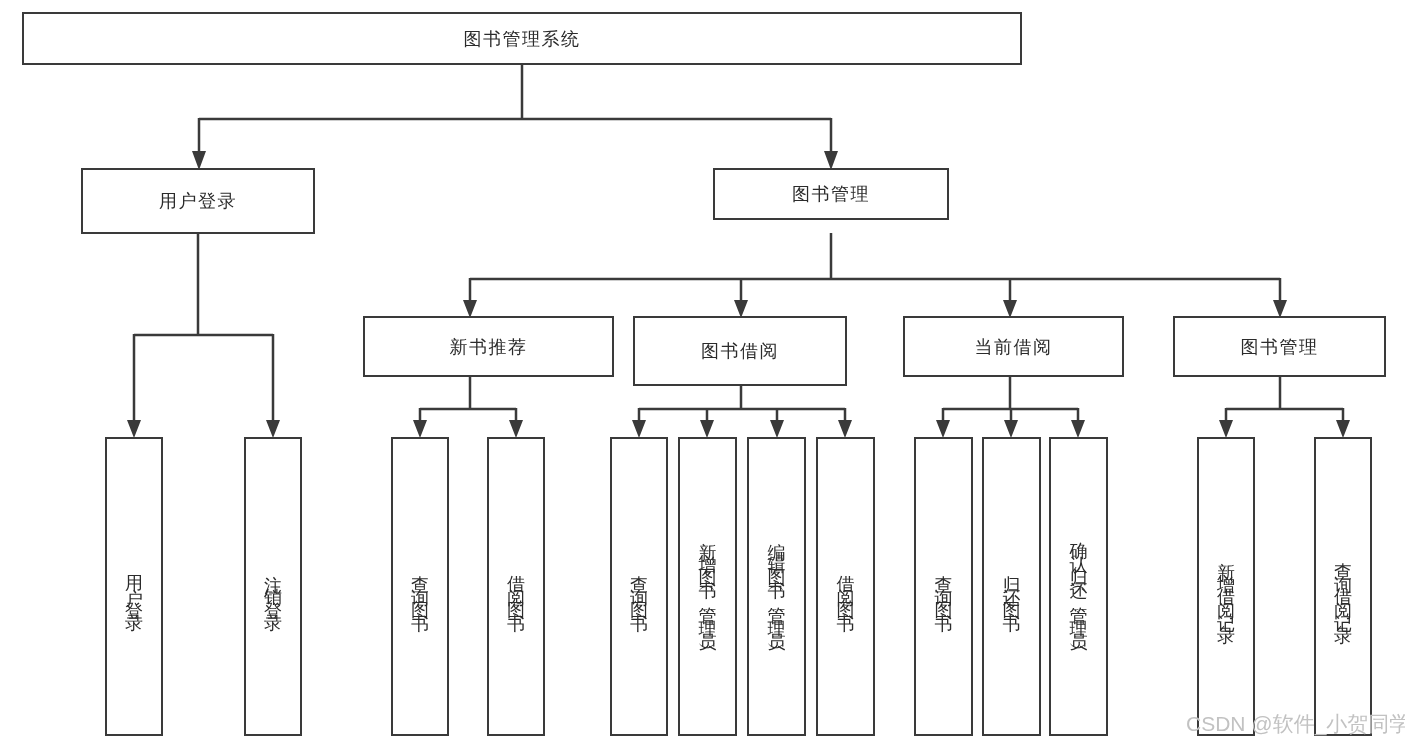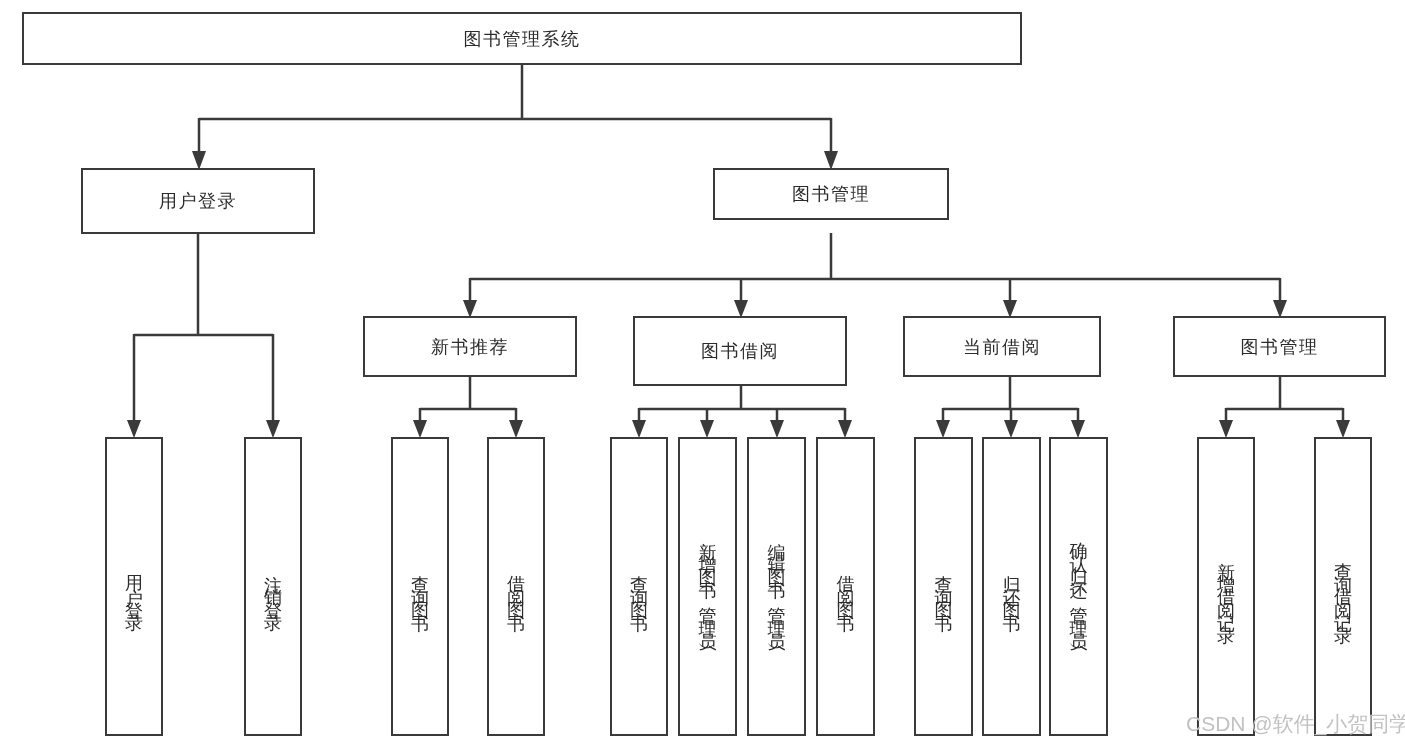--- a/index.html
+++ b/index.html
@@ -83,27 +83,27 @@
     <span class="lbl">图书管理系统</span>
   </div>
 
   <div class="hbox" style="left:81px;top:168px;width:234px;height:66px">
     <span class="lbl">用户登录</span>
   </div>
   <div class="hbox" style="left:713px;top:168px;width:236px;height:52px">
     <span class="lbl">图书管理</span>
   </div>
 
-  <div class="hbox" style="left:363px;top:316px;width:214px;height:61px">
+  <div class="hbox" style="left:363px;top:316px;width:251px;height:61px">
     <span class="lbl">新书推荐</span>
   </div>
   <div class="hbox" style="left:633px;top:316px;width:214px;height:70px">
     <span class="lbl">图书借阅</span>
   </div>
-  <div class="hbox" style="left:903px;top:316px;width:198px;height:61px">
+  <div class="hbox" style="left:903px;top:316px;width:221px;height:61px">
     <span class="lbl">当前借阅</span>
   </div>
   <div class="hbox" style="left:1173px;top:316px;width:213px;height:61px">
     <span class="lbl">图书管理</span>
   </div>
 
   <div class="vbox" style="left:105px;top:437px;width:58px;height:299px">
     <span class="vlbl">用户登录</span>
   </div>
   <div class="vbox" style="left:244px;top:437px;width:58px;height:299px">

